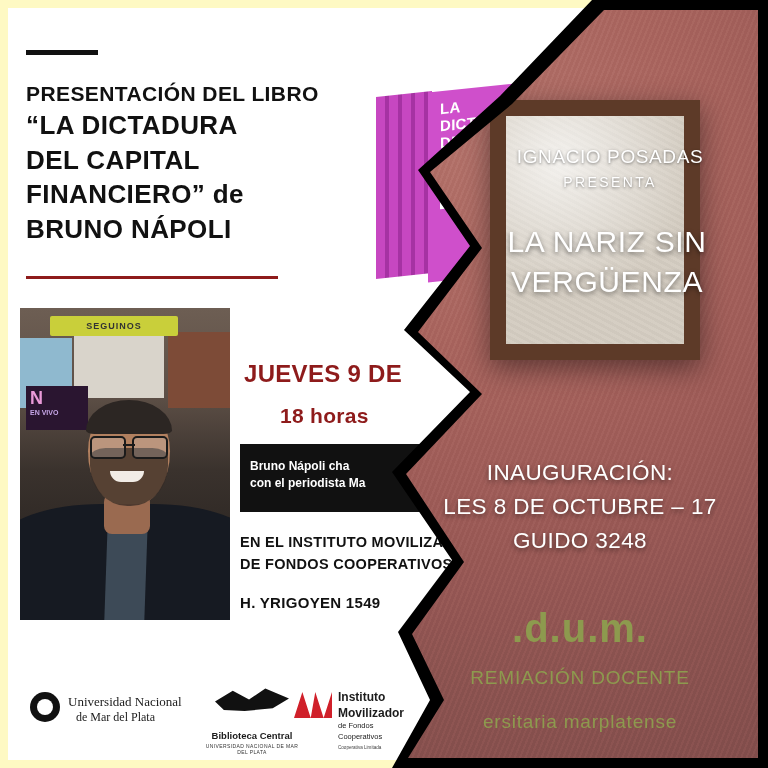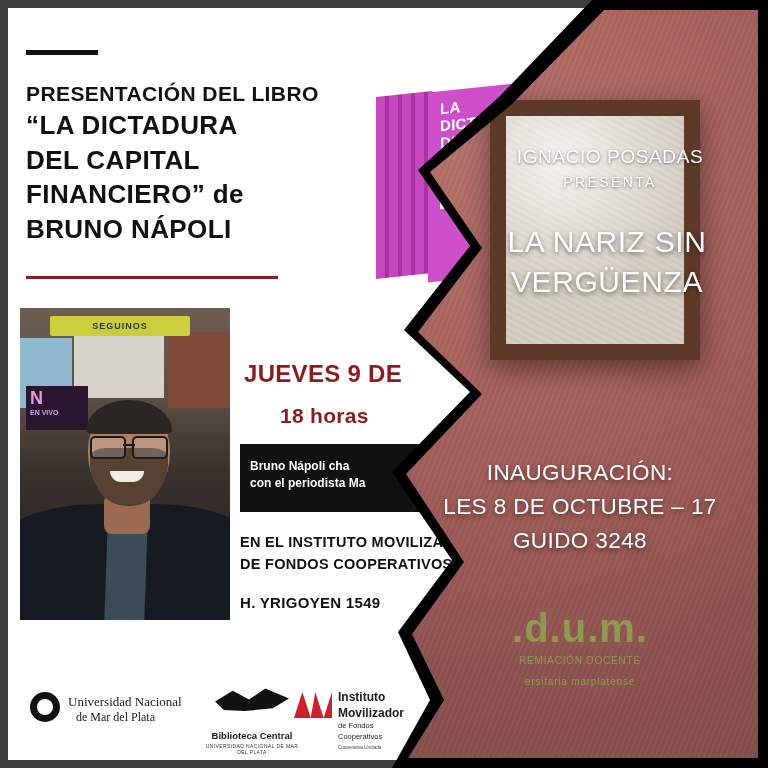--- a/index.html
+++ b/index.html
@@ -10,21 +10,21 @@
   body {
     width: 768px;
     height: 768px;
     font-family: "Liberation Sans", sans-serif;
     overflow: hidden;
   }
   #stage {
     position: relative;
     width: 768px;
     height: 768px;
-    background: #404040;
+    background: #fef9c3;
     overflow: hidden;
   }
 
   
   #poster-left {
     position: absolute;
     left: 8px;
     top: 8px;
     width: 752px;
     height: 752px;
@@ -77,21 +77,21 @@
   #photo .storefront {
     position: absolute;
     inset: 0;
     background:
       linear-gradient(180deg, #6d5e53 0%, #5d4f46 28%, #3a322d 52%, #1f1b19 100%);
   }
   #photo .sign {
     position: absolute;
     left: 30px;
     top: 8px;
-    width: 140px;
+    width: 128px;
     height: 20px;
     background: #c9cf3a;
     border-radius: 2px;
     color: #333;
     font-size: 9px;
     font-weight: bold;
     text-align: center;
     line-height: 20px;
     letter-spacing: 1px;
   }
@@ -492,24 +492,24 @@
     text-align: center;
     color: #8d9a4e;
   }
   #rp-adum .big {
     font-size: 40px;
     font-weight: bold;
     letter-spacing: 1px;
     line-height: 1;
   }
   #rp-adum .sub {
-    font-size: 10px;
+    font-size: 19px;
     letter-spacing: 0.8px;
     line-height: 1.45;
-    margin-top: 6px;
+    margin-top: 16px;
   }
 </style>
 </head>
 <body>
 
 <div id="stage">
 
   <div id="poster-left">
 
     <div class="rule-short"></div>

